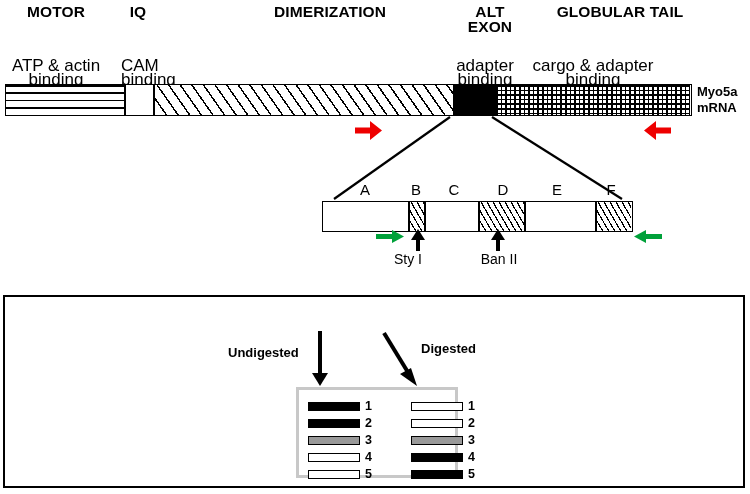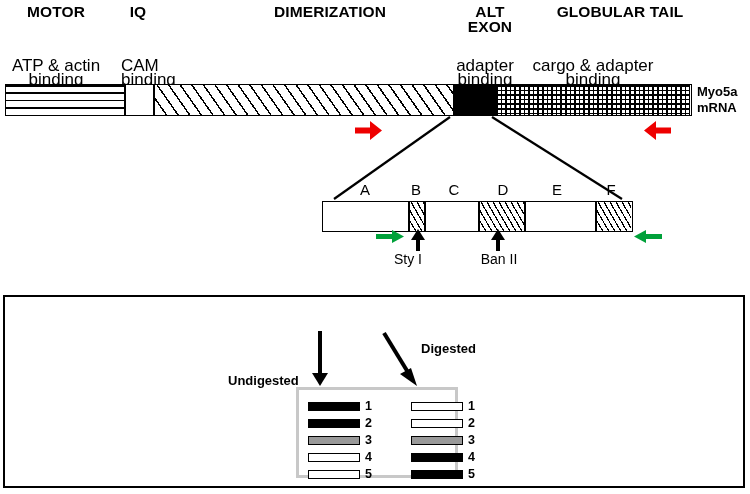--- a/index.html
+++ b/index.html
@@ -253,21 +253,21 @@
     <div class="divider" style="left:201px; width:1.7px;"></div>
     <div class="divider" style="left:272px; width:1.7px;"></div>
   </div>
 
   <div class="abs enzyme-label" style="left:375px; top:252px; width:66px;">Sty I</div>
   <div class="abs enzyme-label" style="left:463px; top:252px; width:72px;">Ban II</div>
 
   <div class="abs" id="workflow-box"></div>
 
 
-  <div class="abs branch-label" style="left:228px; top:346px;margin-top:28px;">Undigested</div>
+  <div class="abs branch-label" style="left:228px; top:346px;">Undigested</div>
   <div class="abs branch-label" style="left:421px; top:342px;">Digested</div>
 
   <div class="abs" id="gel-panel">
 
     <div class="gel-col" style="left:9px;">
       <div class="gel-row">
         <div class="band band-black"></div>
         <div class="band-num">1</div>
       </div>
       <div class="gel-row">

